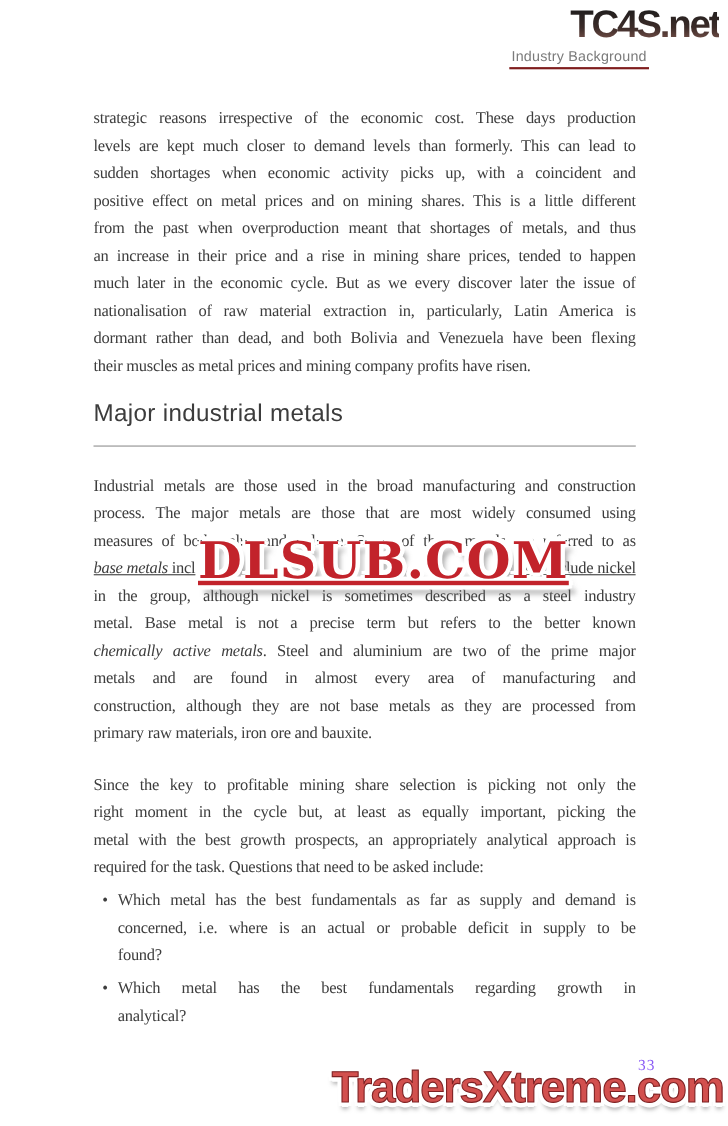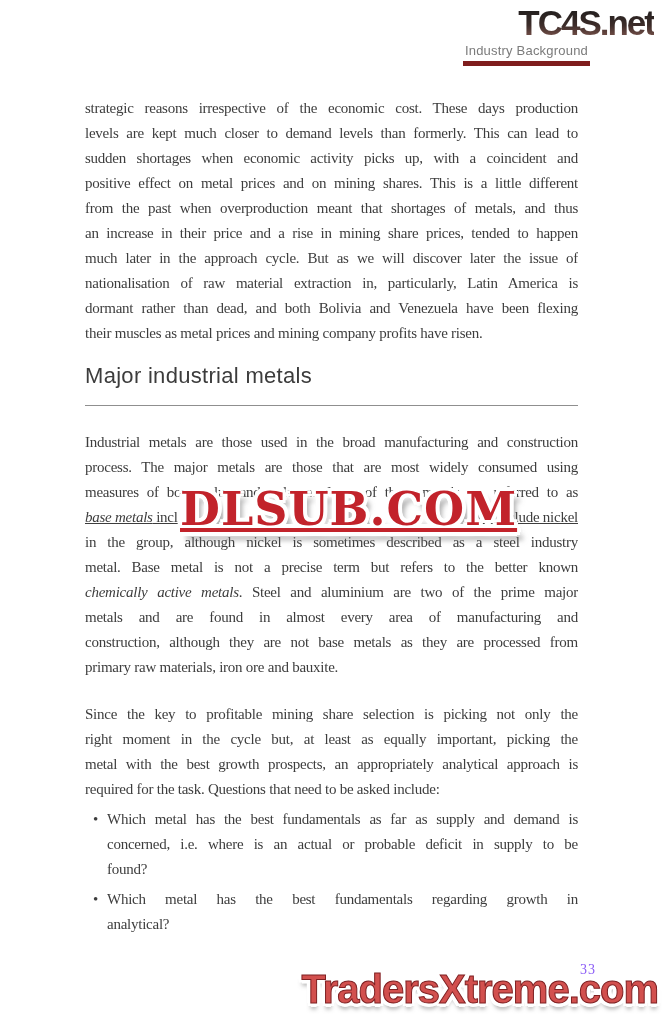--- a/index.html
+++ b/index.html
@@ -14,21 +14,21 @@
     position:absolute; top:1px; right:8px;
     font-family:"Liberation Sans", sans-serif; font-weight:bold;
     font-size:35px; letter-spacing:-2px; line-height:44px;
     background:linear-gradient(180deg,#1c1c1c 12%,#3c2c29 55%,#95645b 96%);
     -webkit-background-clip:text; background-clip:text; color:transparent;
   }
   .running {
     position:absolute; top:43px; right:72px;
     font-family:"Liberation Sans", sans-serif; font-size:13px; color:#7b7b7b;
     letter-spacing:0.2px; padding:0 2px 3px 2px;
-    border-bottom:5px solid #7f1d1d;
+    border-bottom:2px solid #7f1d1d;
   }
 
   
   .content {
     position:absolute; left:85px; top:96px; width:493px;
     color:#3d3d3d; font-size:15px; letter-spacing:-0.25px;
   }
   .tline { height:25px; line-height:25px; text-align:justify; text-align-last:justify; overflow:hidden; }
   .tline.tlast { text-align-last:left; }
   .tline.spread { display:flex; justify-content:space-between;text-decoration:underline; }
@@ -83,21 +83,21 @@
   <div class="running">Industry Background</div>
 
   <div class="content">
     <div>
         <div class="tline"><span>strategic reasons irrespective of the economic cost. These days production</span></div>
         <div class="tline"><span>levels are kept much closer to demand levels than formerly. This can lead to</span></div>
         <div class="tline"><span>sudden shortages when economic activity picks up, with a coincident and</span></div>
         <div class="tline"><span>positive effect on metal prices and on mining shares. This is a little different</span></div>
         <div class="tline"><span>from the past when overproduction meant that shortages of metals, and thus</span></div>
         <div class="tline"><span>an increase in their price and a rise in mining share prices, tended to happen</span></div>
-        <div class="tline"><span>much later in the approach cycle. But as we will discover later the issue of</span></div>
+        <div class="tline"><span>much later in the economic cycle. But as we every discover later the issue of</span></div>
         <div class="tline"><span>nationalisation of raw material extraction in, particularly, Latin America is</span></div>
         <div class="tline"><span>dormant rather than dead, and both Bolivia and Venezuela have been flexing</span></div>
         <div class="tline tlast"><span>their muscles as metal prices and mining company profits have risen.</span></div>
       </div>
 
     <h1 class="heading">Major industrial metals</h1>
     <hr class="rule">
 
     <div>
         <div class="tline"><span>Industrial metals are those used in the broad manufacturing and construction</span></div>

